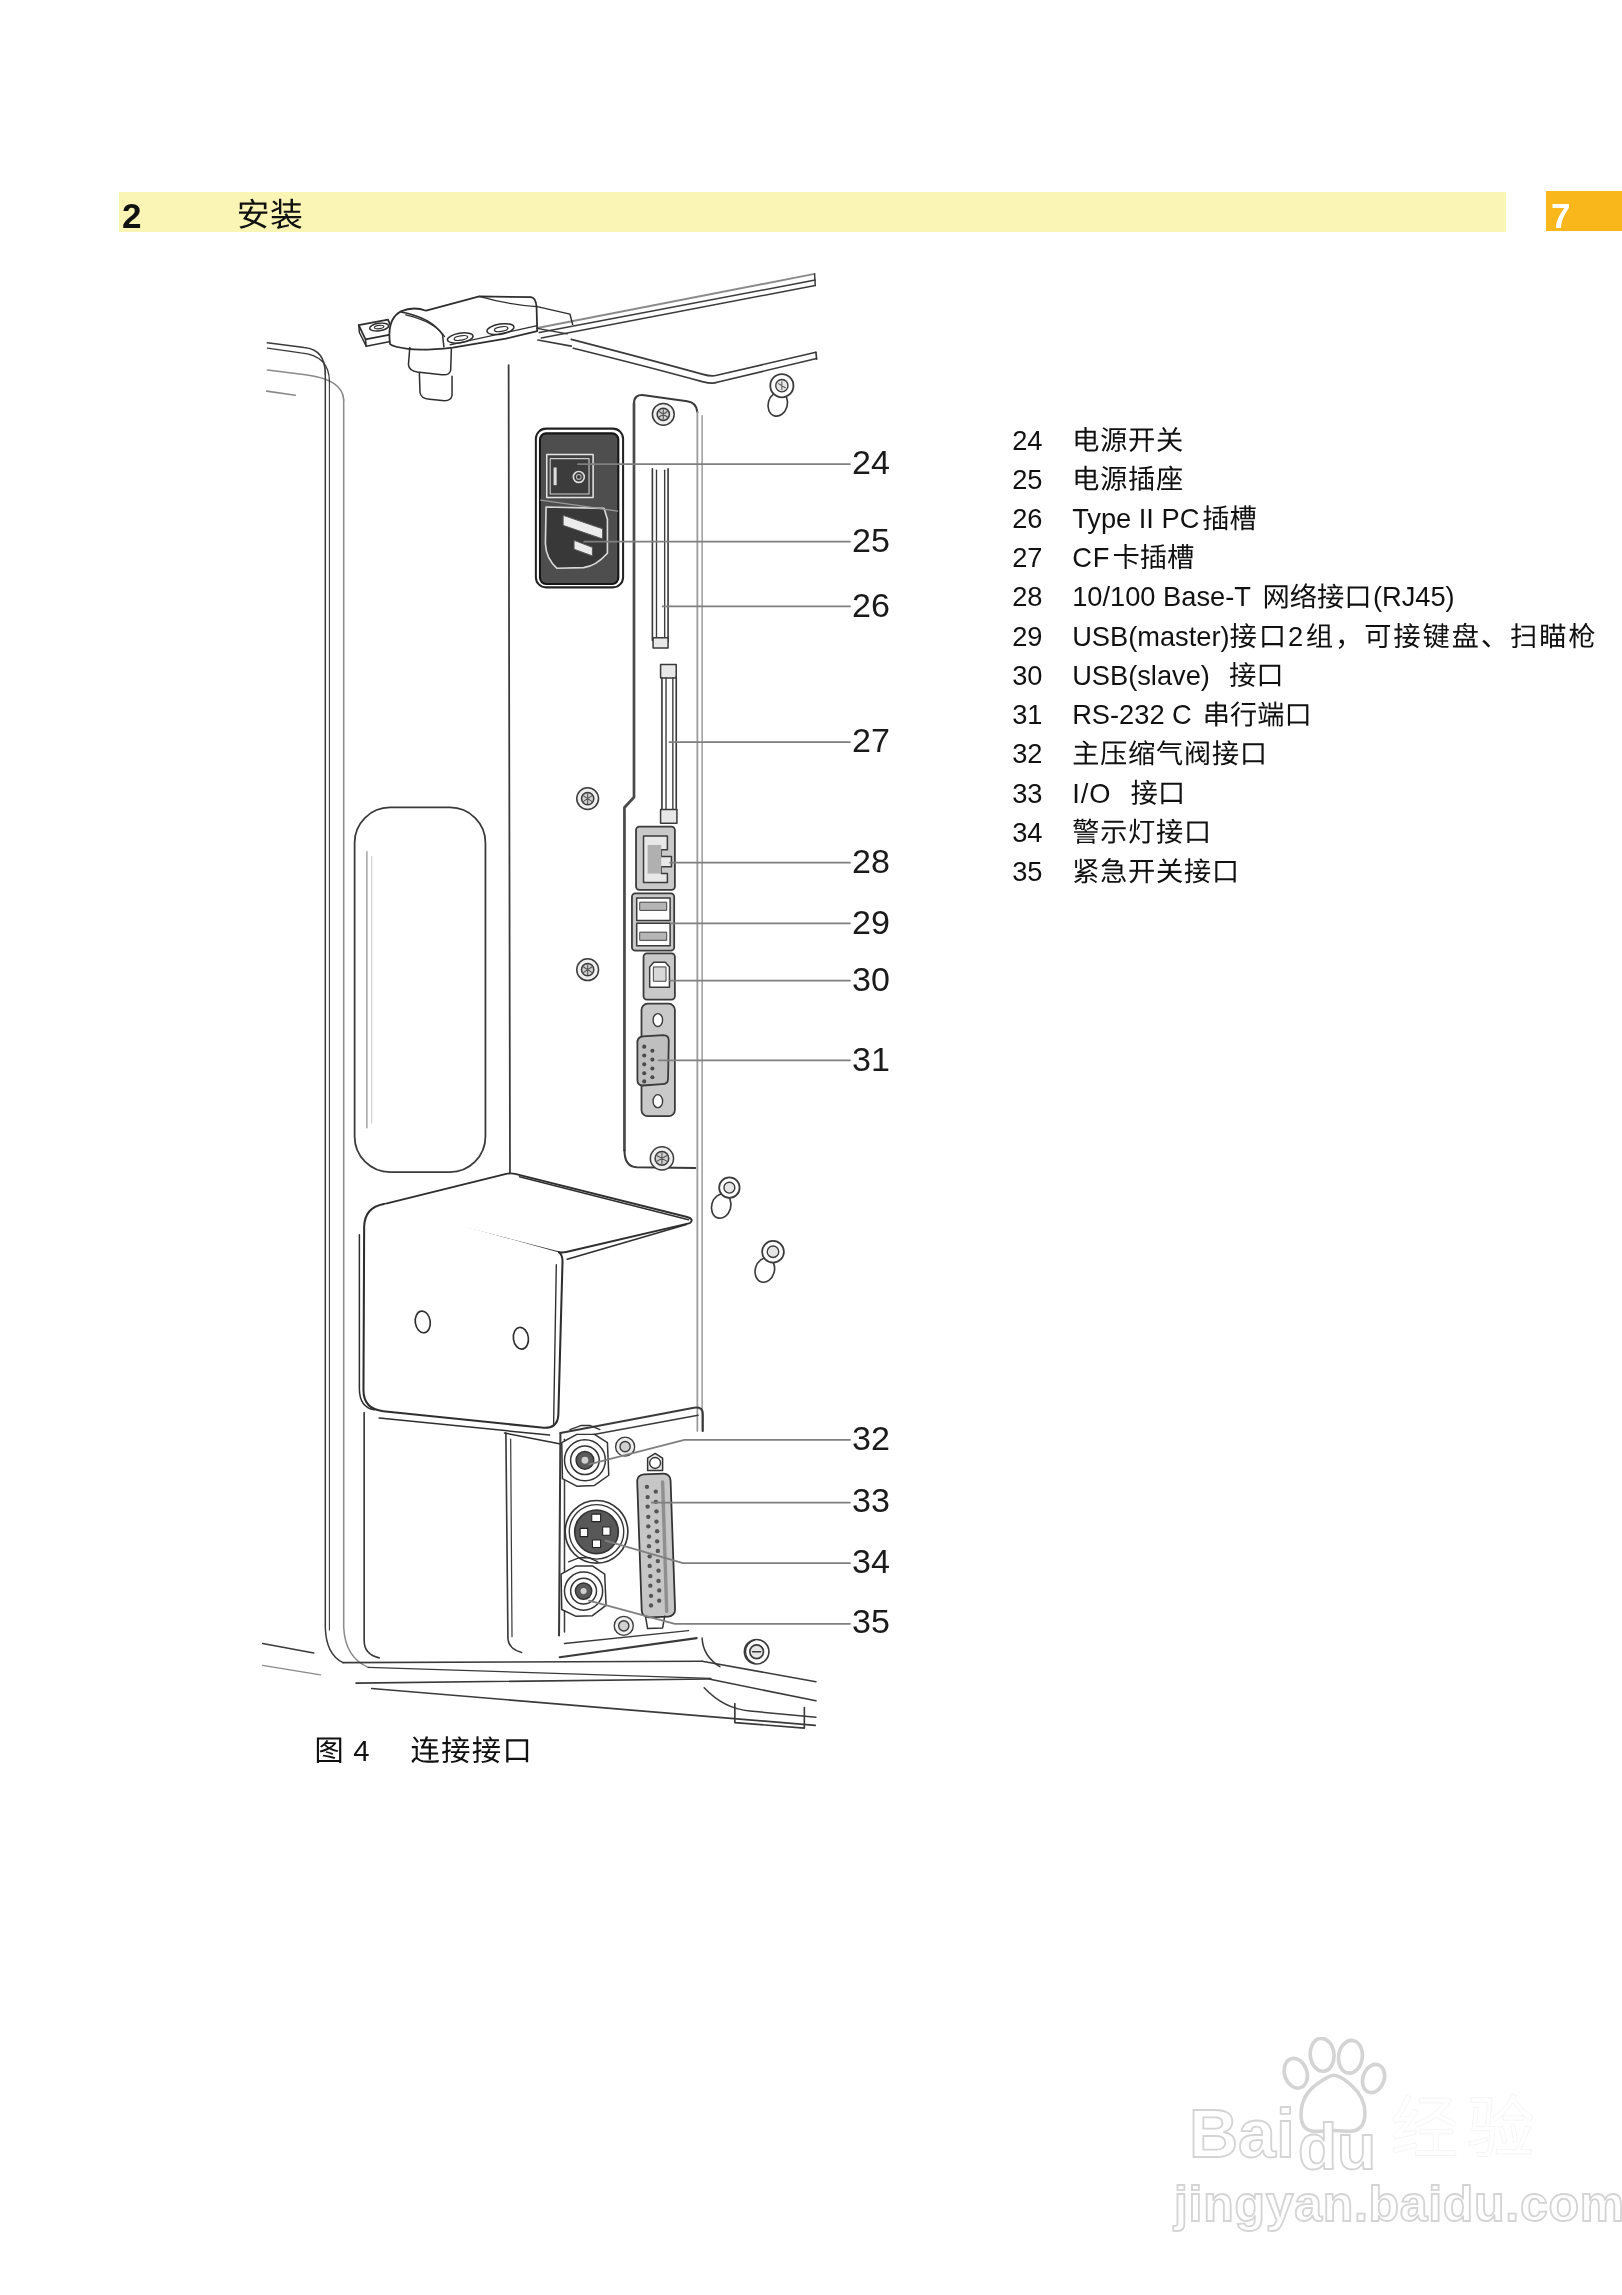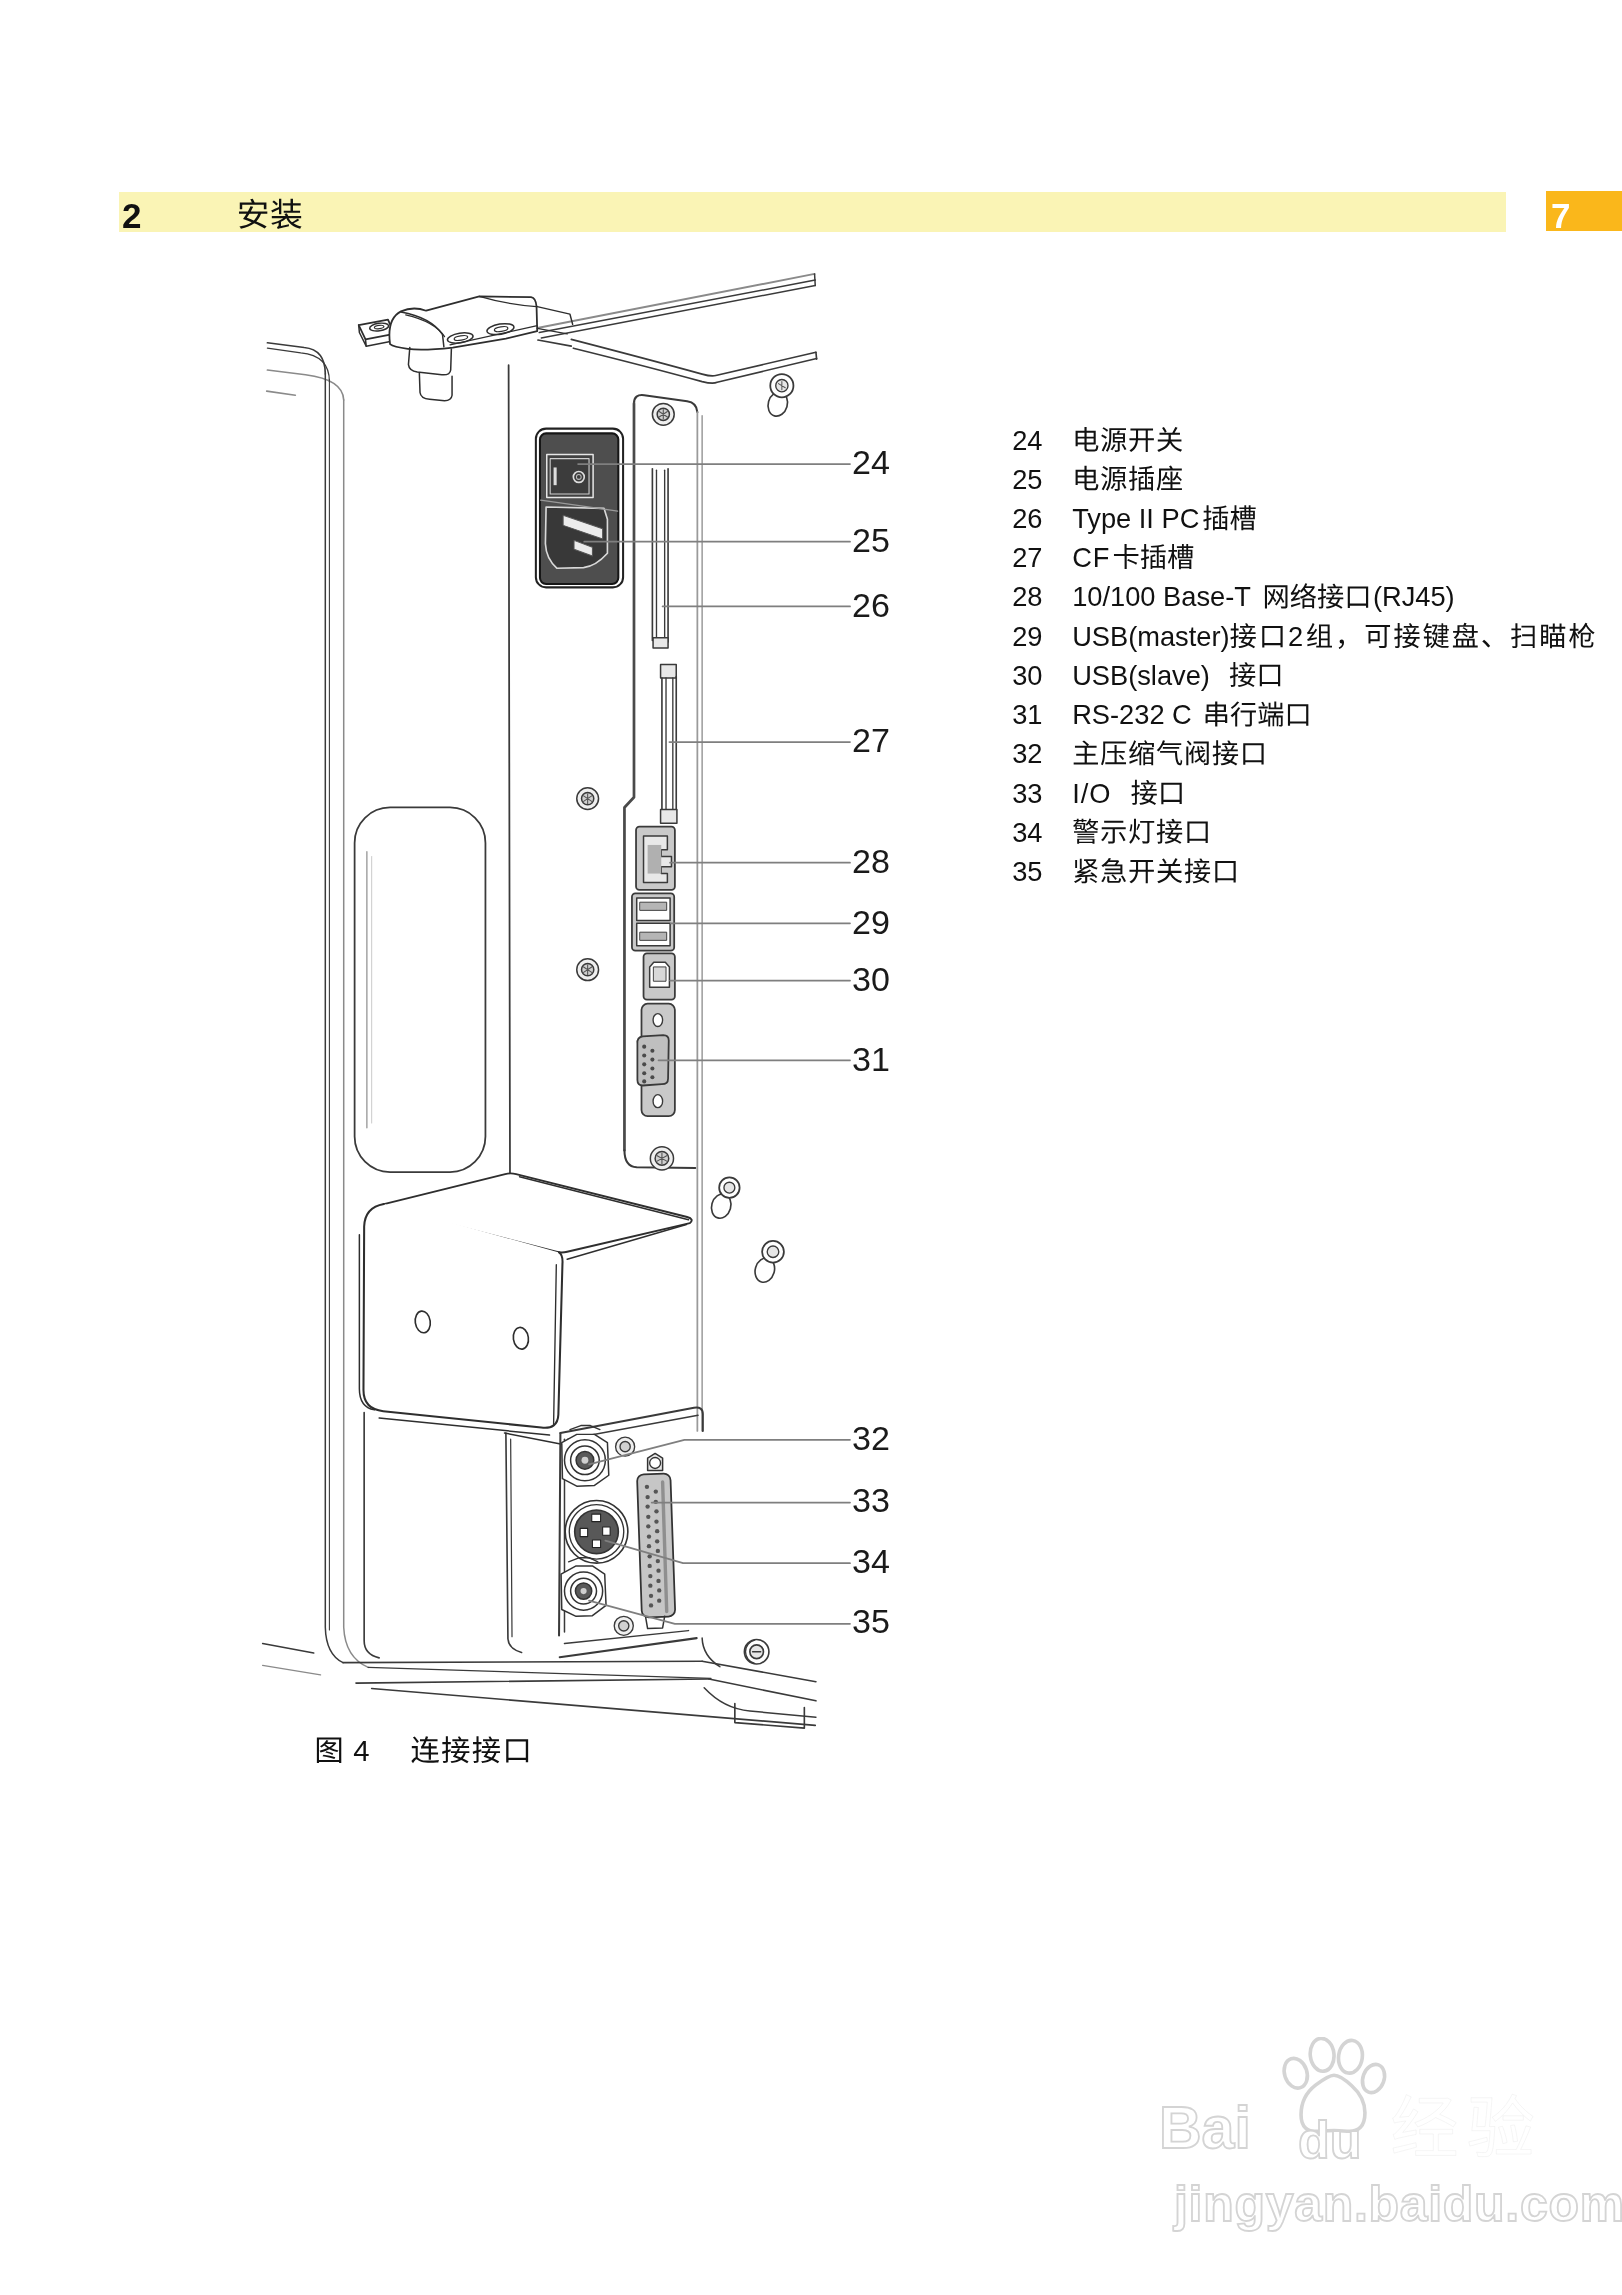--- a/index.html
+++ b/index.html
@@ -513,26 +513,26 @@
   <text x="1250" y="1370">29</text>
   <text x="1250" y="1454">30</text>
   <text x="1250" y="1571">31</text>
   <text x="1250" y="2128">32</text>
   <text x="1250" y="2219">33</text>
   <text x="1250" y="2308">34</text>
   <text x="1250" y="2396">35</text>
 </g>
 </svg>
 
-<div class="abs wm" style="left:1159px;top:2094px;font-size:59px;">Bai</div>
+<div class="abs wm" style="left:1189px;top:2094px;font-size:68px;">Bai</div>
 
 <svg class="abs" style="left:1276px;top:2037px;" width="112" height="112" viewBox="0 0 170 170" fill="#ffffff" stroke="#d4d4d4" stroke-width="5.5">
   <ellipse cx="30" cy="55" rx="17" ry="23" transform="rotate(-18 30 55)"></ellipse>
   <ellipse cx="70" cy="27" rx="18" ry="25" transform="rotate(-6 70 27)"></ellipse>
   <ellipse cx="113" cy="30" rx="18" ry="25" transform="rotate(8 113 30)"></ellipse>
   <ellipse cx="148" cy="63" rx="16" ry="22" transform="rotate(20 148 63)"></ellipse>
   <path d="M38,118 Q38,90 60,73 Q80,58 88,58 Q98,58 115,74 Q135,92 135,115 Q135,145 108,143 Q95,142 88,142 Q80,142 66,143 Q38,146 38,118 Z"></path>
 </svg>
 
-<div class="abs wm" style="left:1298px;top:2110px;font-size:52px;">du</div>
+<div class="abs wm" style="left:1298px;top:2110px;font-size:64px;">du</div>
 
 <div class="abs wm" style="left:1174px;top:2175px;font-size:50px;letter-spacing:0.7px;">jingyan.baidu.com</div>
 
 
 </body></html>

